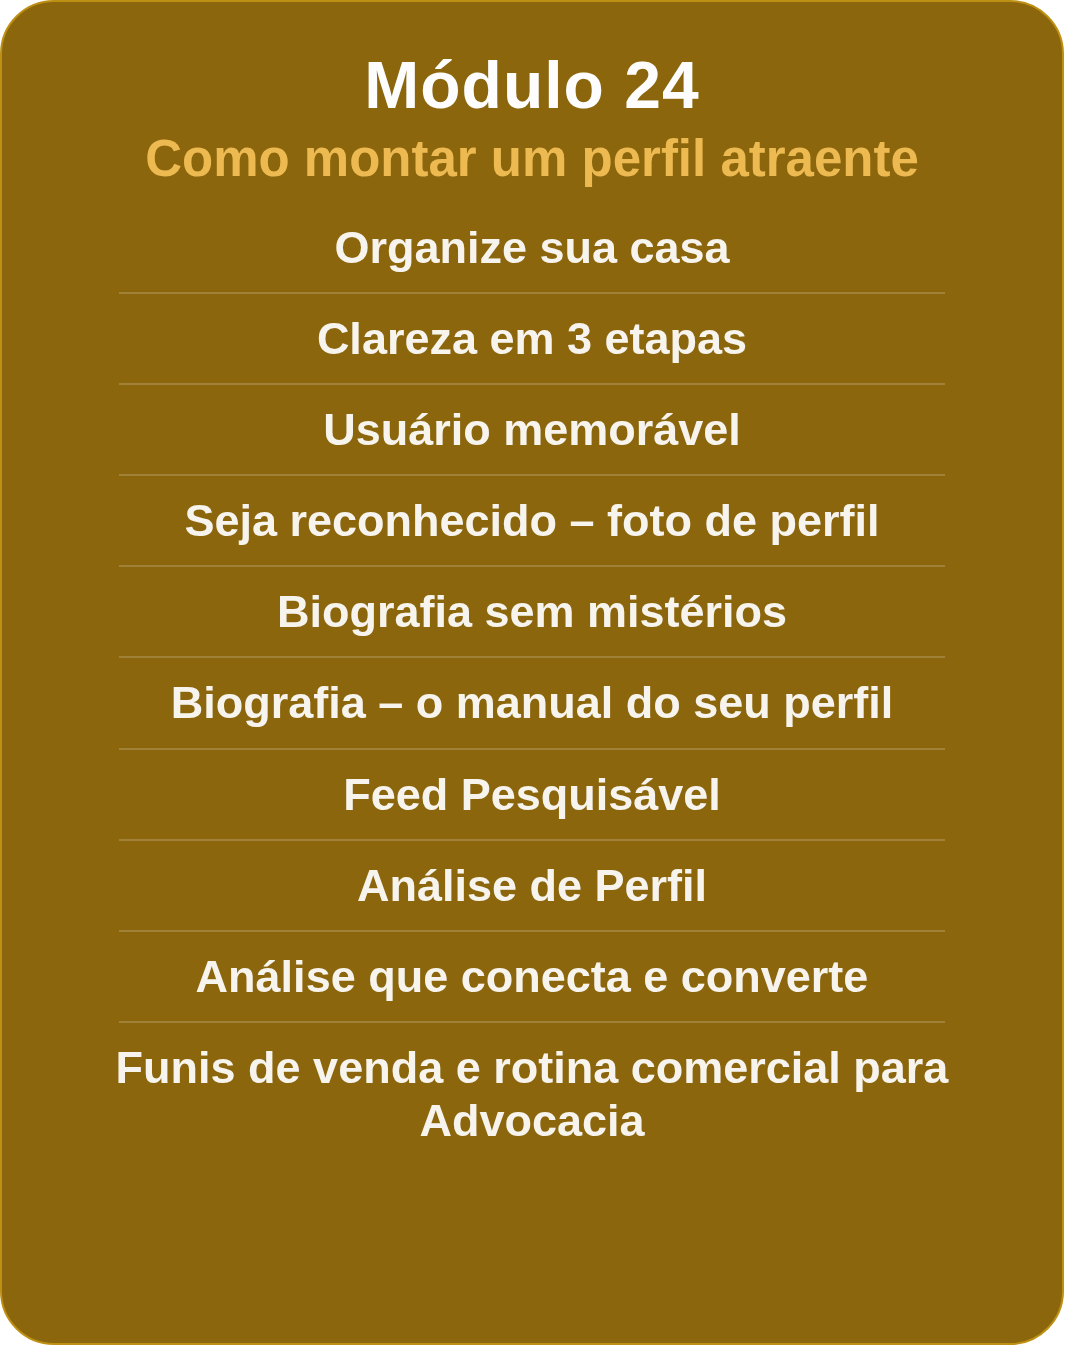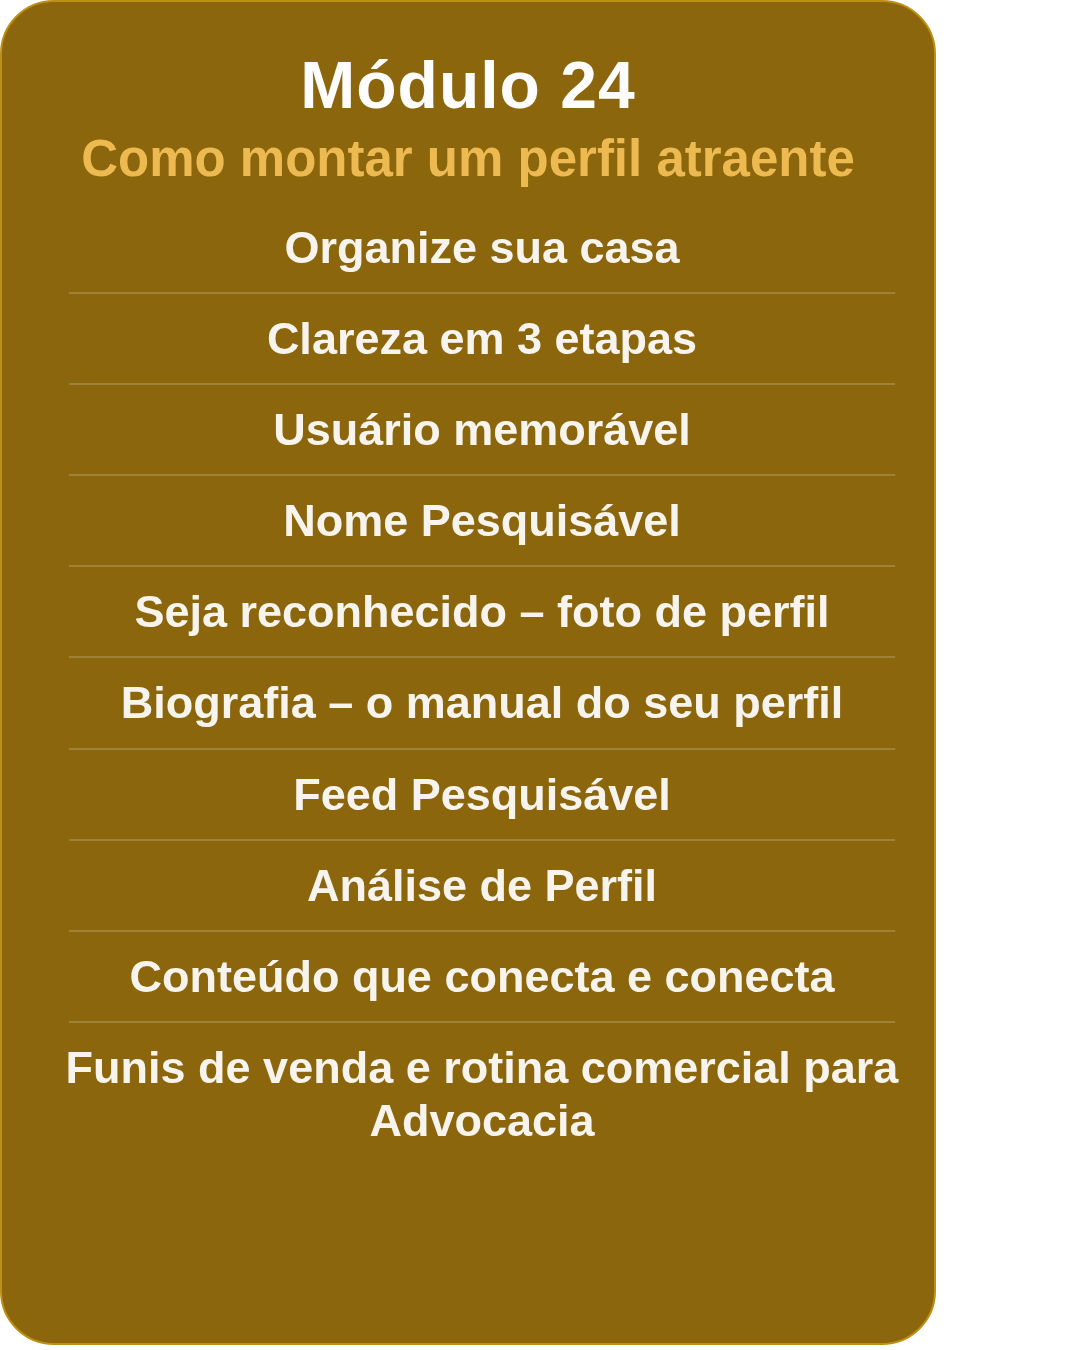--- a/index.html
+++ b/index.html
@@ -11,21 +11,21 @@
     height: 1350px;
     background: #ffffff;
     position: relative;
     overflow: hidden;
     font-family: "Liberation Sans", sans-serif;
   }
   .card {
     position: absolute;
     left: 0;
     top: 0;
-    width: 936px;
+    width: 1064px;
     height: 1345px;
     box-sizing: border-box;
     background: #8c660d;
     border: 2px solid #bd8f12;
     border-radius: 54px;
     text-align: center;
   }
   .header {
     padding-top: 44px;
   }
@@ -81,21 +81,21 @@
     <h1 class="title">Módulo 24</h1>
     <h2 class="subtitle">
       <span class="line">Como montar um perfil atraente</span>
     </h2>
   </div>
 
   <ul class="topics">
     <li>Organize sua casa</li>
     <li>Clareza em 3 etapas</li>
     <li>Usuário memorável</li>
-    <li>Nome Pesquisável</li>
     <li>Seja reconhecido – foto de perfil</li>
+    <li>Biografia sem mistérios</li>
     <li>Biografia – o manual do seu perfil</li>
     <li>Feed Pesquisável</li>
     <li>Análise de Perfil</li>
-    <li>Conteúdo que conecta e conecta</li>
+    <li>Análise que conecta e converte</li>
     <li>Funis de venda e rotina comercial para Advocacia</li>
   </ul>
 </div>
 
 </body></html>

